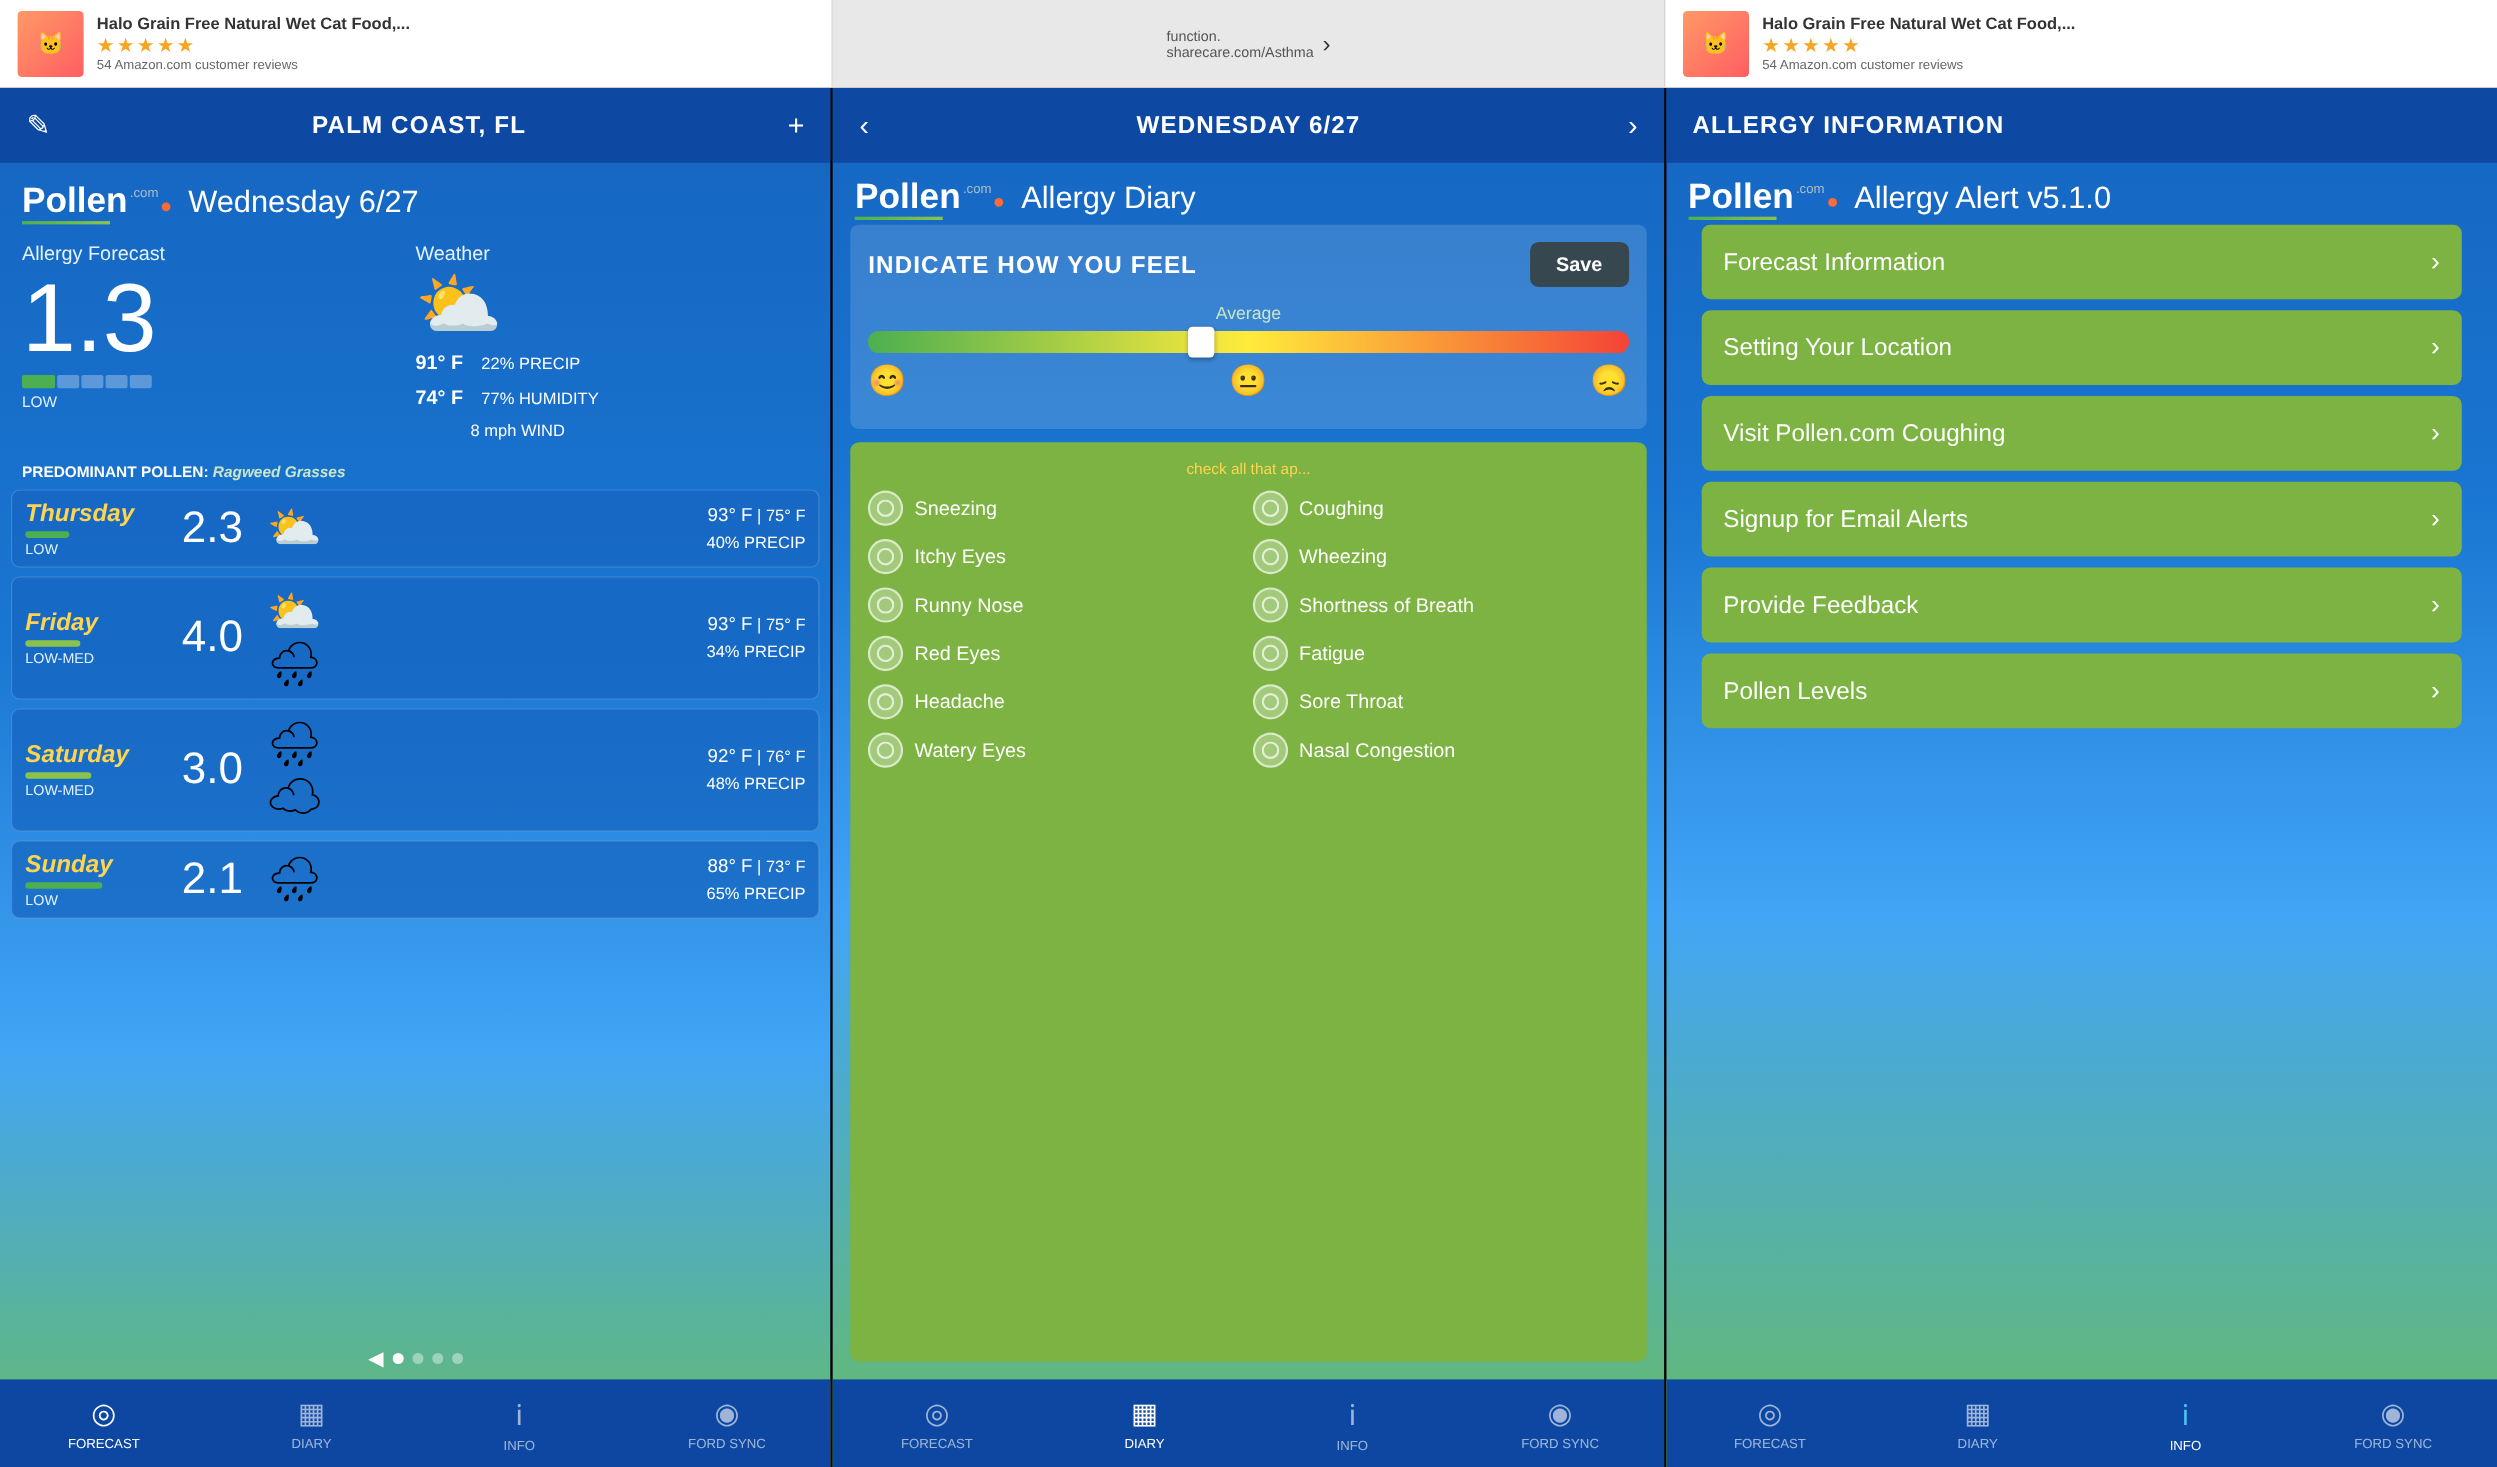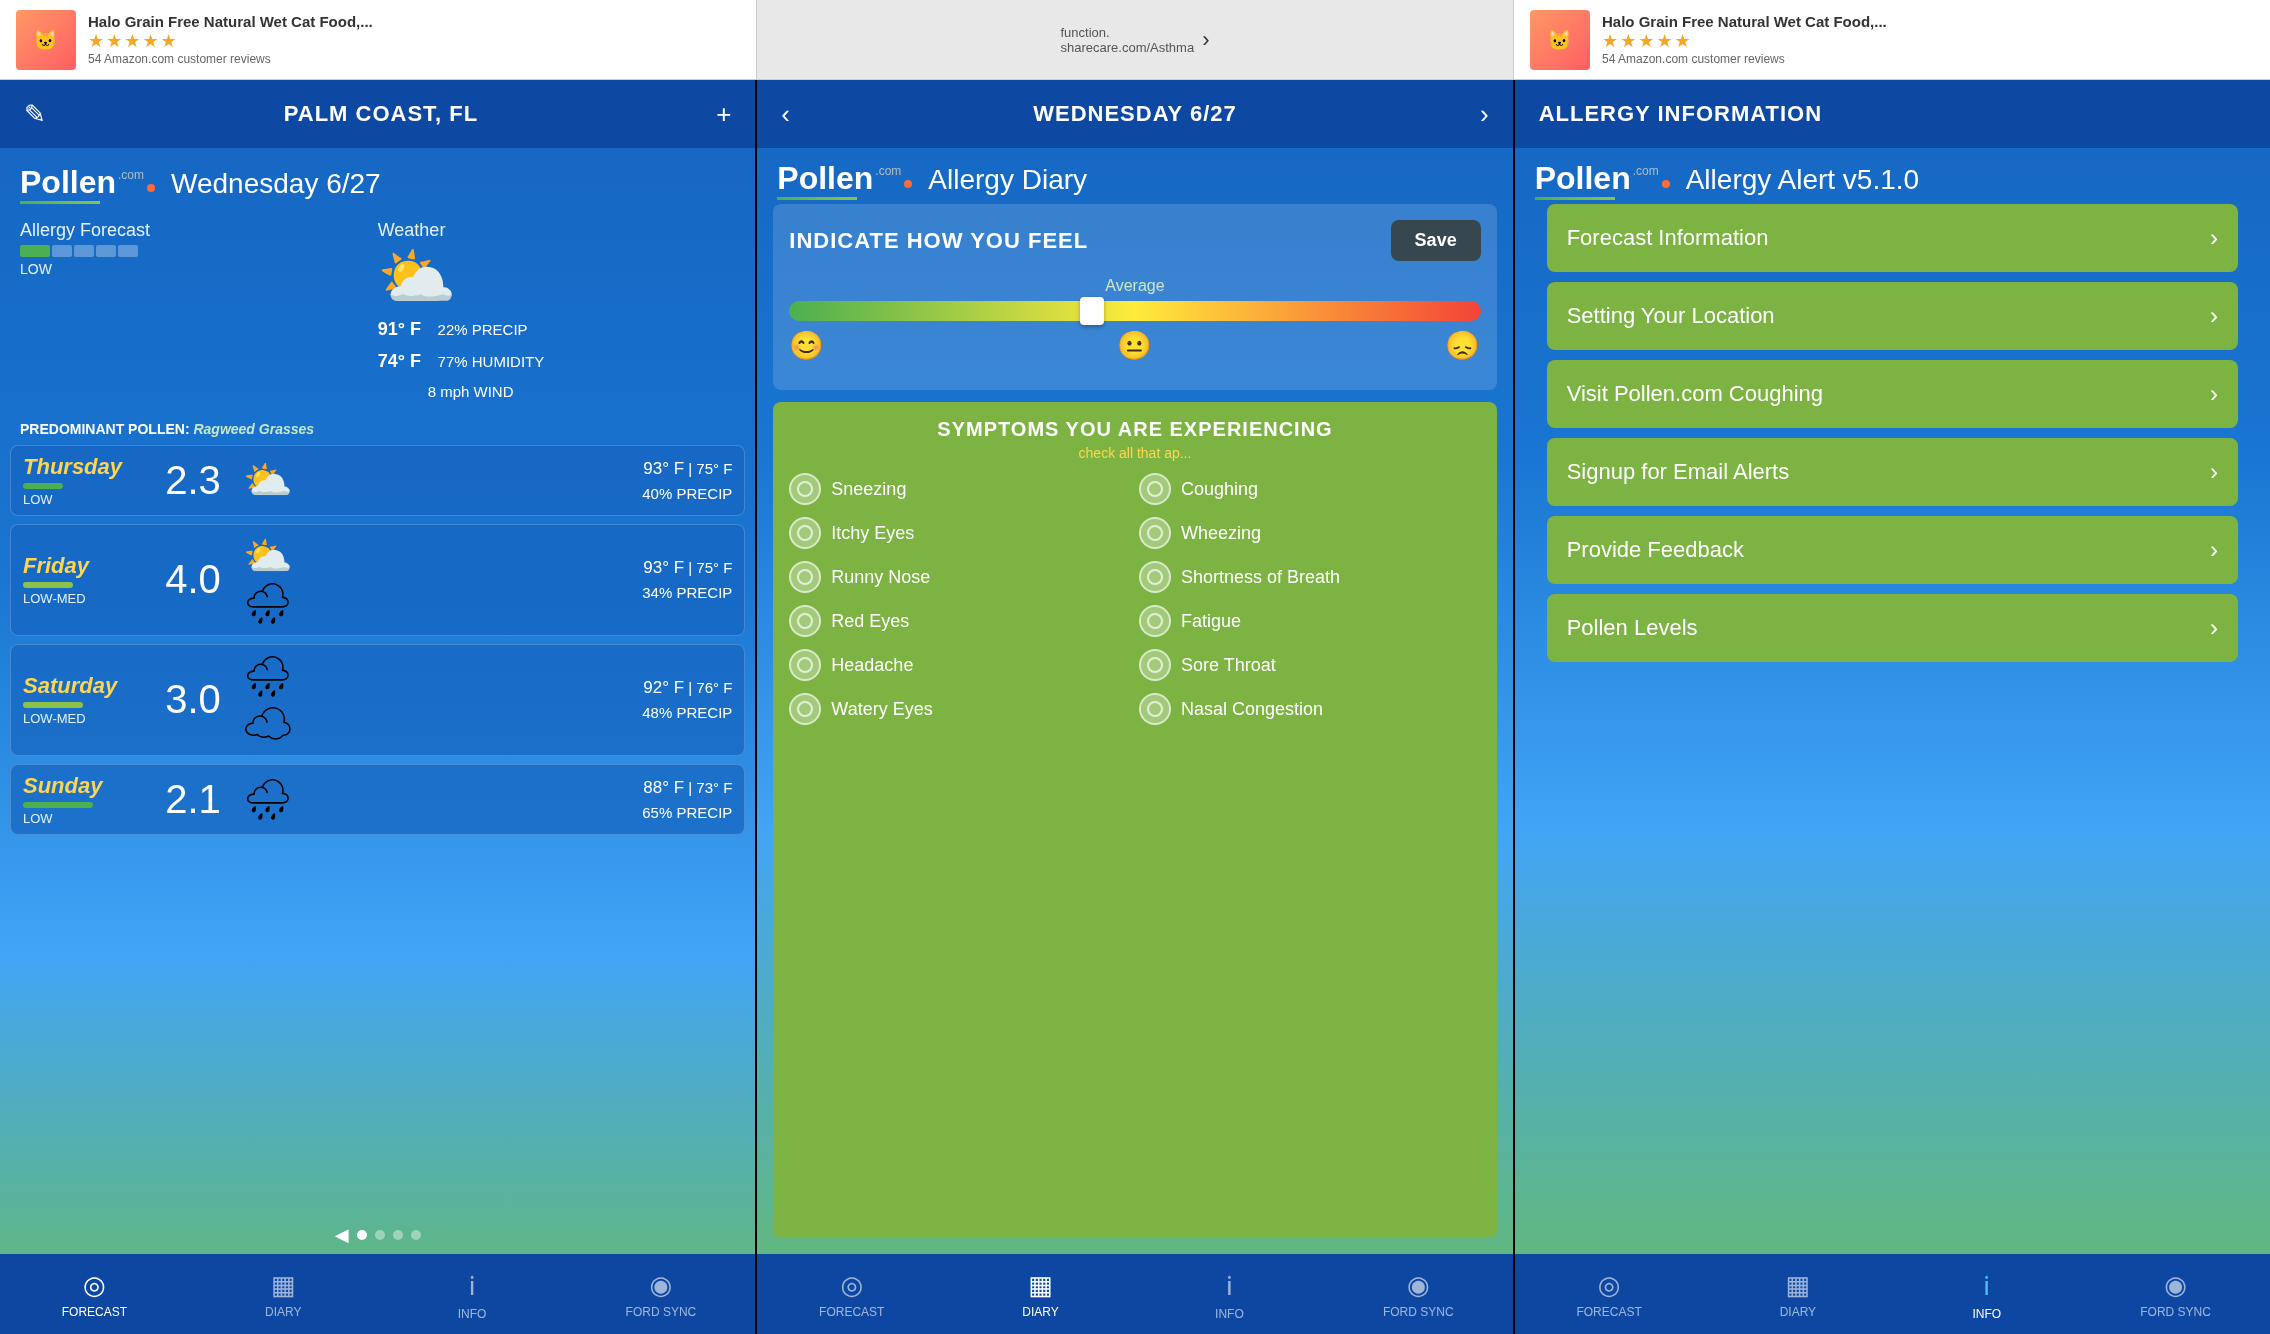--- a/index.html
+++ b/index.html
@@ -541,20 +541,21 @@
           </div>
           <div class="logo-green-line"></div>
         </div>
       </div>
       <span class="logo-subtitle">Wednesday 6/27</span>
     </div>
 
     <div class="forecast-main">
       <div class="forecast-left">
         <div class="allergy-label">Allergy Forecast</div>
+        <div class="allergy-number">1.3</div>
         <div class="allergy-bar">
           <div class="bar-seg bar-green"></div>
           <div class="bar-seg bar-light"></div>
           <div class="bar-seg bar-light"></div>
           <div class="bar-seg bar-light"></div>
           <div class="bar-seg bar-light"></div>
         </div>
         <div class="bar-label">LOW</div>
       </div>
       <div class="forecast-right">
@@ -697,21 +698,20 @@
           </div>
           <div class="feel-emojis">
             <span>😊</span>
             <span>😐</span>
             <span>😞</span>
           </div>
         </div>
       </div>
 
       <div class="symptoms-section">
-        <div class="symptoms-title">SYMPTOMS YOU ARE EXPERIENCING</div>
         <div class="symptoms-subtitle">check all that ap...</div>
         <div class="symptoms-grid" id="symptoms-grid">
         <div class="symptom-item">
       <div class="symptom-check">
         <svg width="16" height="16" viewBox="0 0 16 16">
           <circle cx="8" cy="8" r="7" fill="none" stroke="rgba(255,255,255,0.7)" stroke-width="2"></circle>
         </svg>
       </div>
       <span class="symptom-label">Sneezing</span>
     </div>

